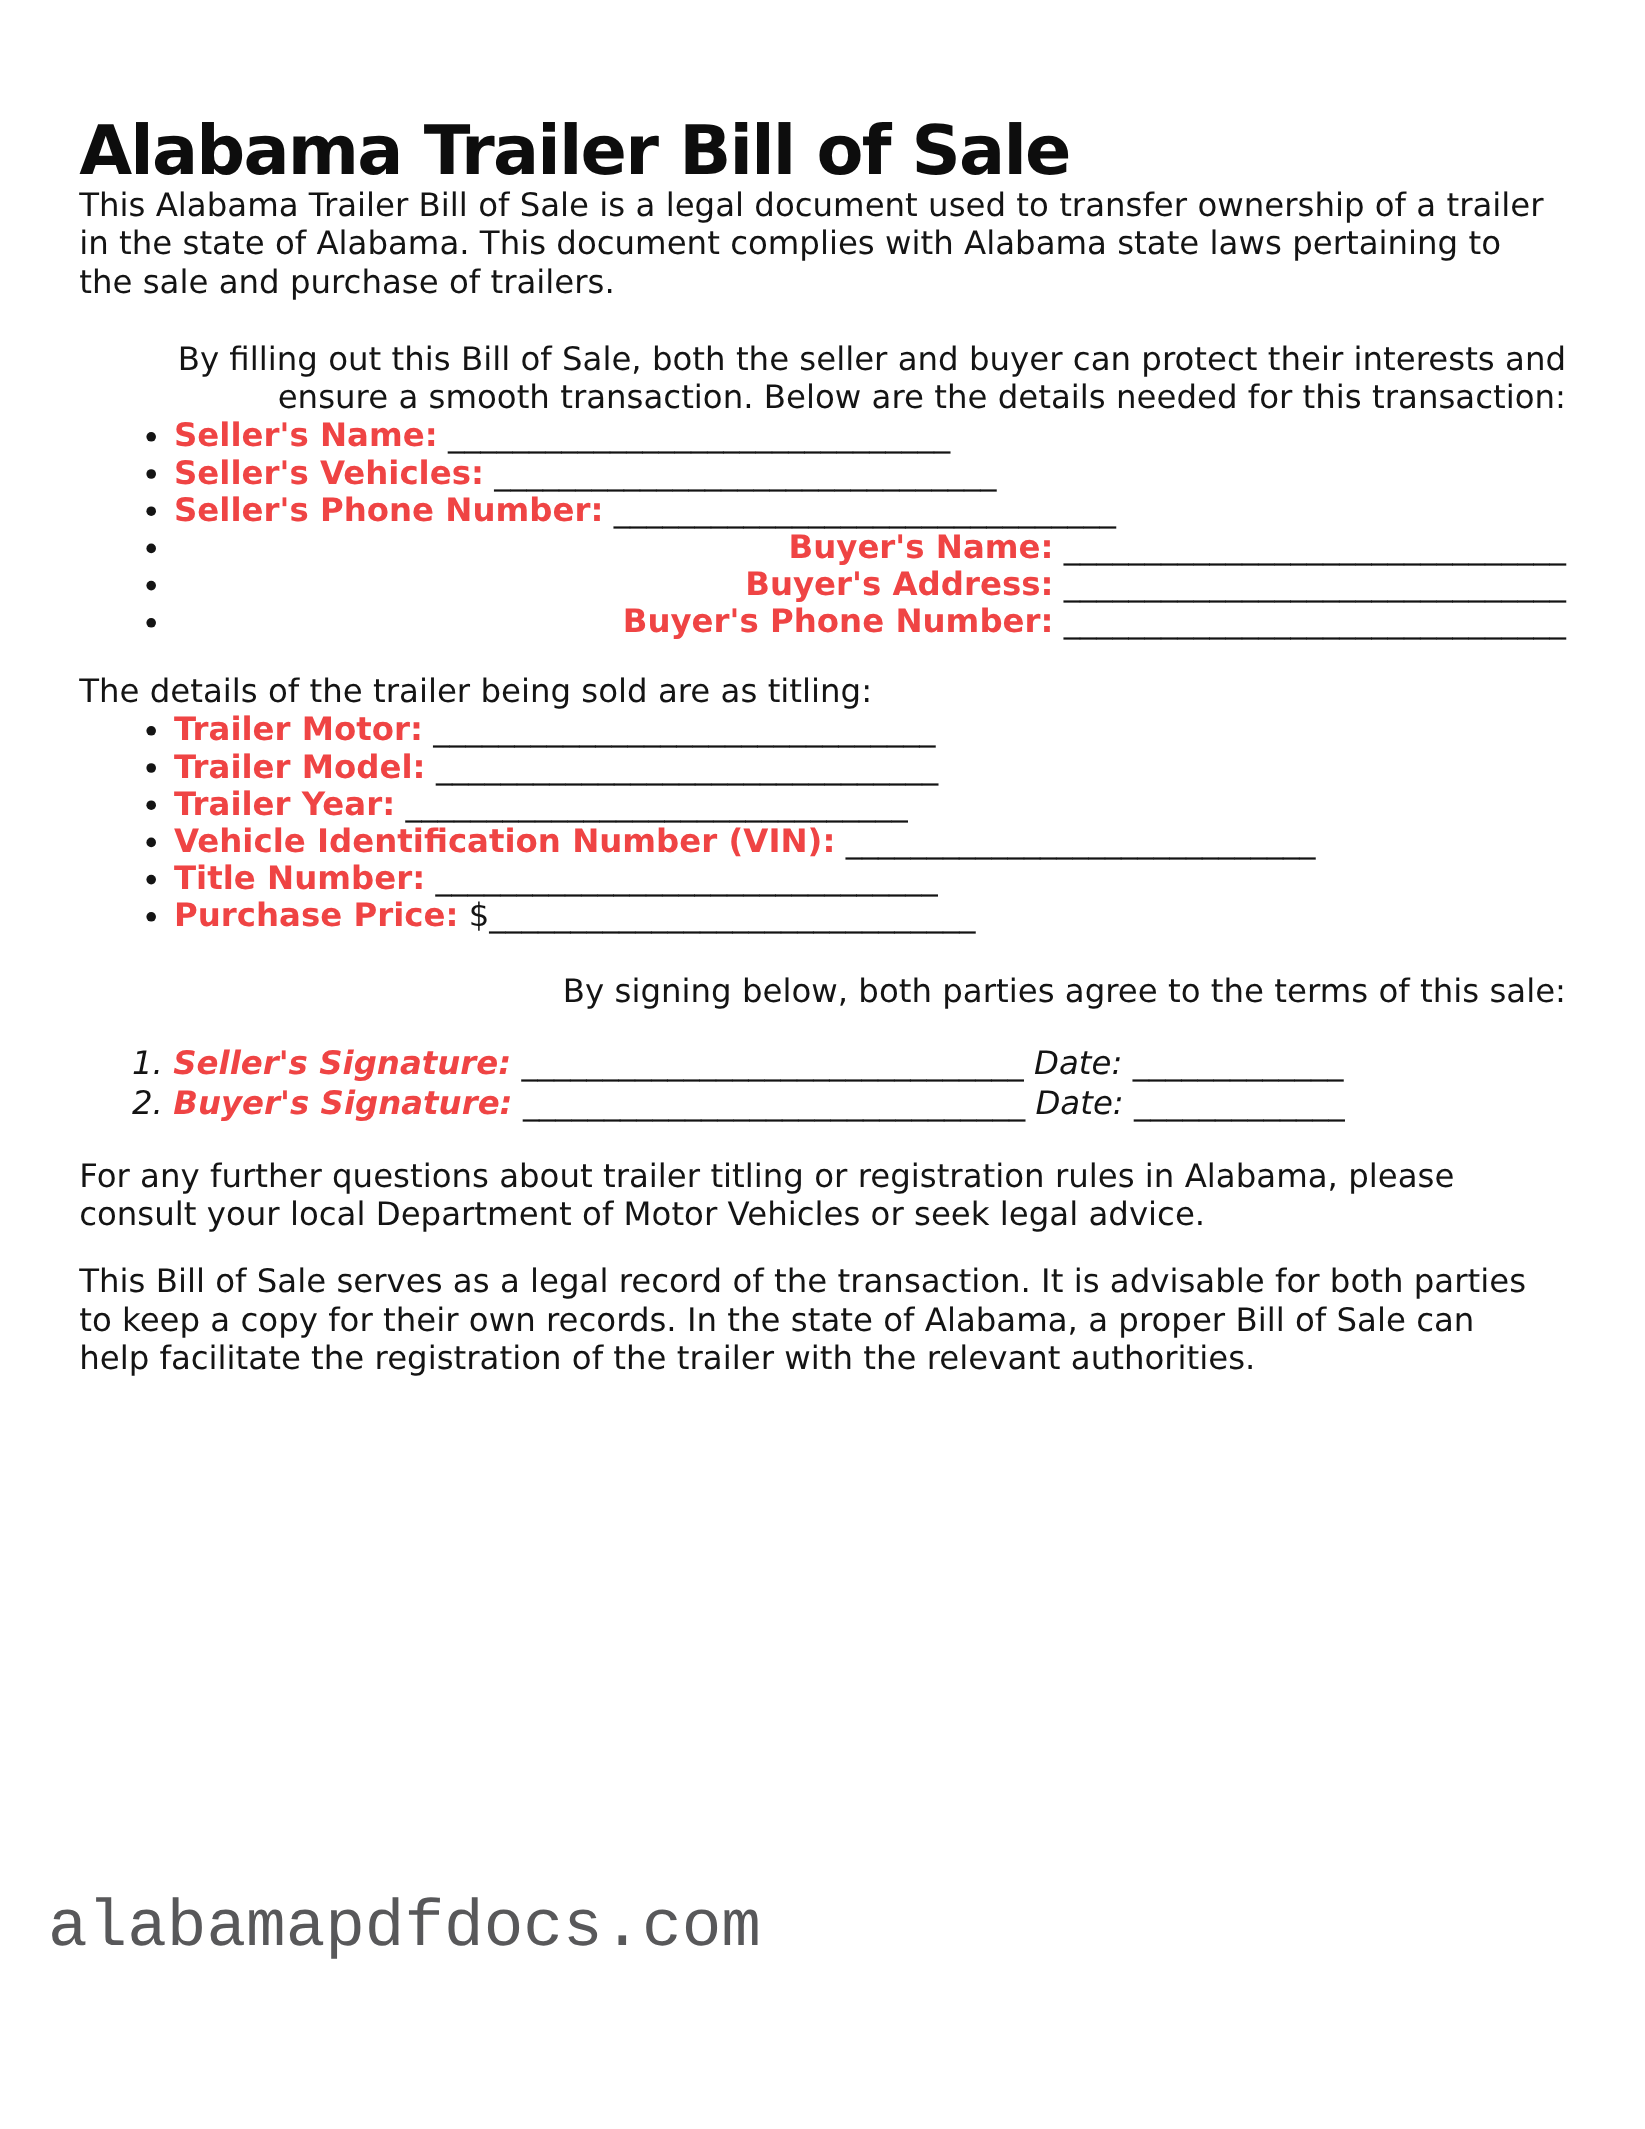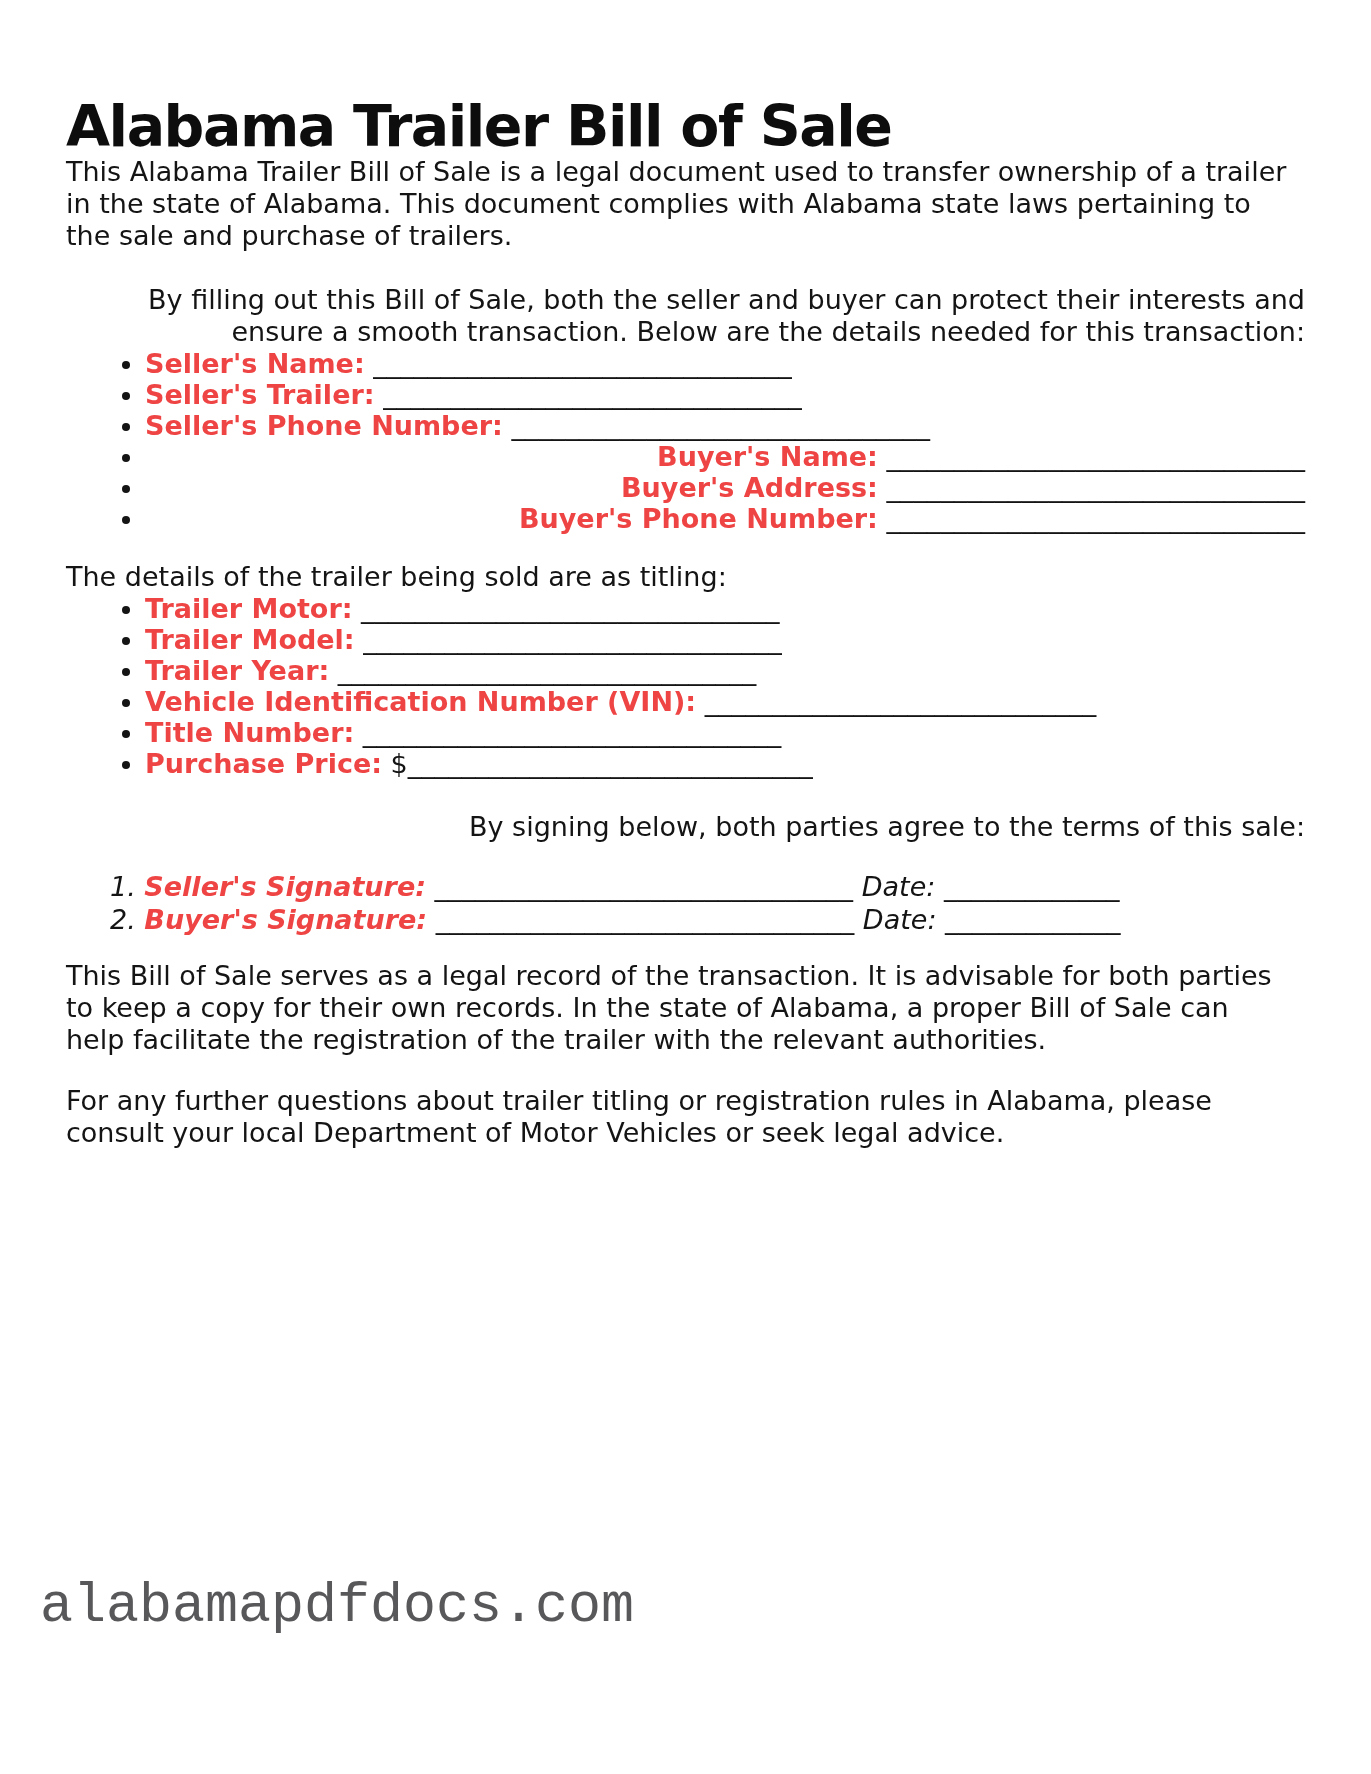--- a/index.html
+++ b/index.html
@@ -60,21 +60,21 @@
 
     <p class="para mt40">This Alabama Trailer Bill of Sale is a legal document used to transfer ownership of a trailer
 in the state of Alabama. This document complies with Alabama state laws pertaining to
 the sale and purchase of trailers.</p>
 
     <p class="para mt32">By filling out this Bill of Sale, both the seller and buyer can protect their interests and
 ensure a smooth transaction. Below are the details needed for this transaction:</p>
 
     <ul class="fields mt22">
         <li><span class="lbl">Seller's Name:</span> <span class="blank">_______________________________</span></li>
-        <li><span class="lbl">Seller's Trailer:</span> <span class="blank">_______________________________</span></li>
+        <li><span class="lbl">Seller's Vehicles:</span> <span class="blank">_______________________________</span></li>
         <li><span class="lbl">Seller's Phone Number:</span> <span class="blank">_______________________________</span></li>
       </ul>
 
     <ul class="fields mt32">
         <li><span class="lbl">Buyer's Name:</span> <span class="blank">_______________________________</span></li>
         <li><span class="lbl">Buyer's Address:</span> <span class="blank">_______________________________</span></li>
         <li><span class="lbl">Buyer's Phone Number:</span> <span class="blank">_______________________________</span></li>
       </ul>
 
     <p class="para mt27">The details of the trailer being sold are as titling:</p>
@@ -88,23 +88,23 @@
         <li><span class="lbl">Purchase Price:</span> $<span class="blank">______________________________</span></li>
       </ul>
 
     <p class="para mt32">By signing below, both parties agree to the terms of this sale:</p>
 
     <div class="sig-block mt27">
         <div class="sig-row"><span class="sig-num">1.</span> <span class="lbl">Seller's Signature:</span> <span class="blank">_______________________________</span> <span class="">Date:</span> <span class="blank">_____________</span></div>
         <div class="sig-row"><span class="sig-num">2.</span> <span class="lbl">Buyer's Signature:</span> <span class="blank">_______________________________</span> <span class="">Date:</span> <span class="blank">_____________</span></div>
       </div>
 
+    <p class="para mt29">For any further questions about trailer titling or registration rules in Alabama, please
+consult your local Department of Motor Vehicles or seek legal advice.</p>
+
     <p class="para mt24">This Bill of Sale serves as a legal record of the transaction. It is advisable for both parties
 to keep a copy for their own records. In the state of Alabama, a proper Bill of Sale can
 help facilitate the registration of the trailer with the relevant authorities.</p>
-
-    <p class="para mt29">For any further questions about trailer titling or registration rules in Alabama, please
-consult your local Department of Motor Vehicles or seek legal advice.</p>
 
   </div>
 
   <div class="watermark">alabamapdfdocs.com</div>
 </div>
 
 </body></html>

